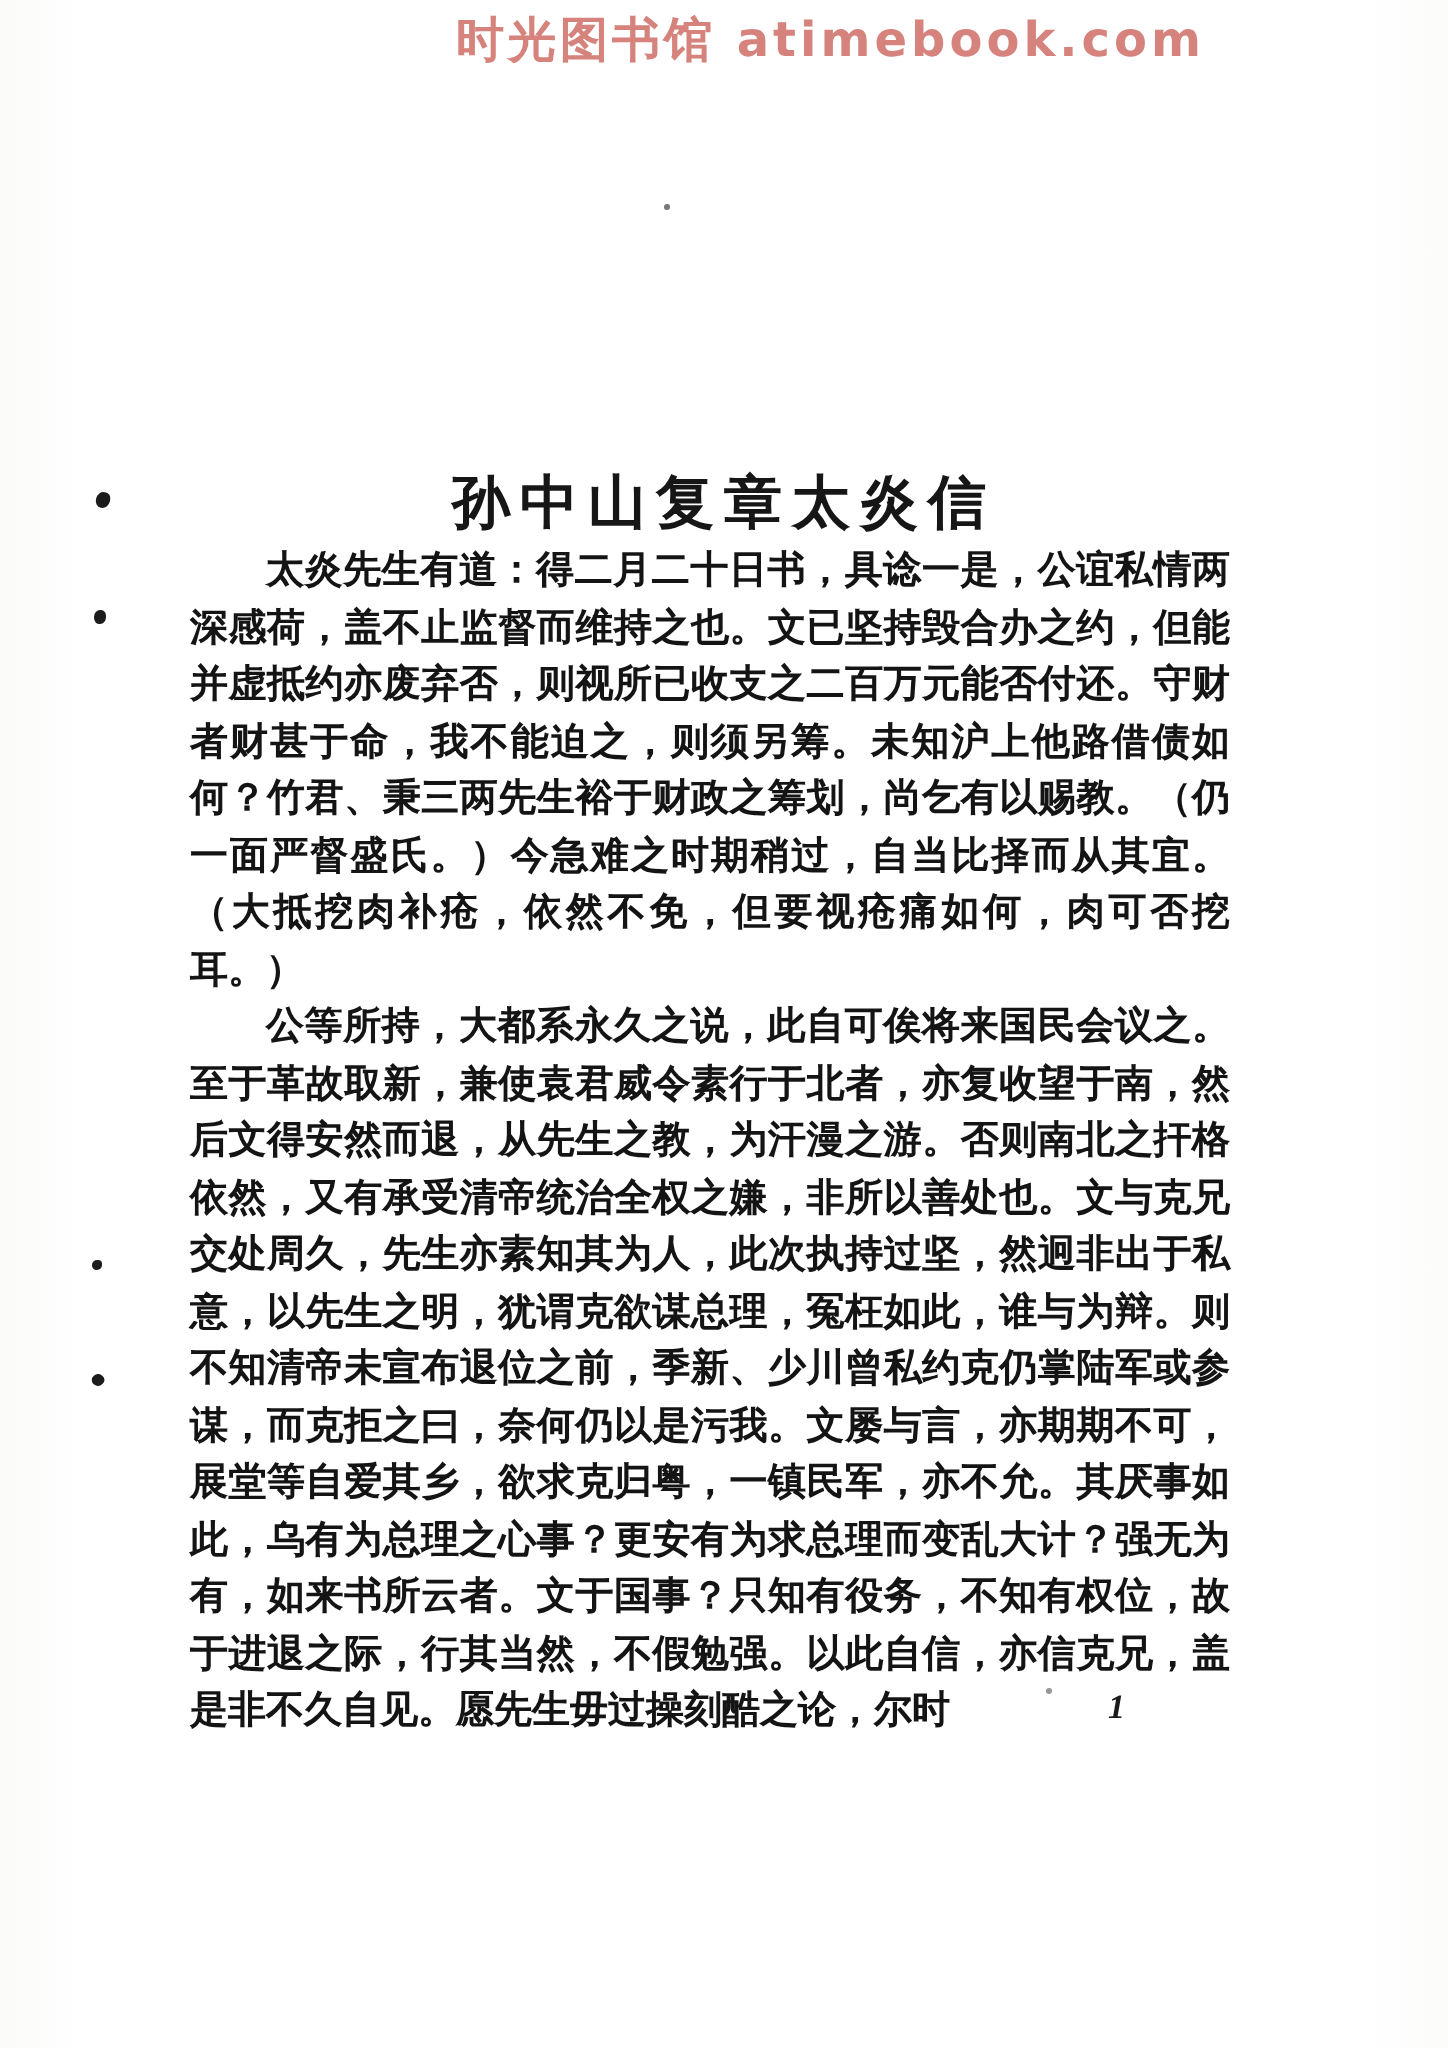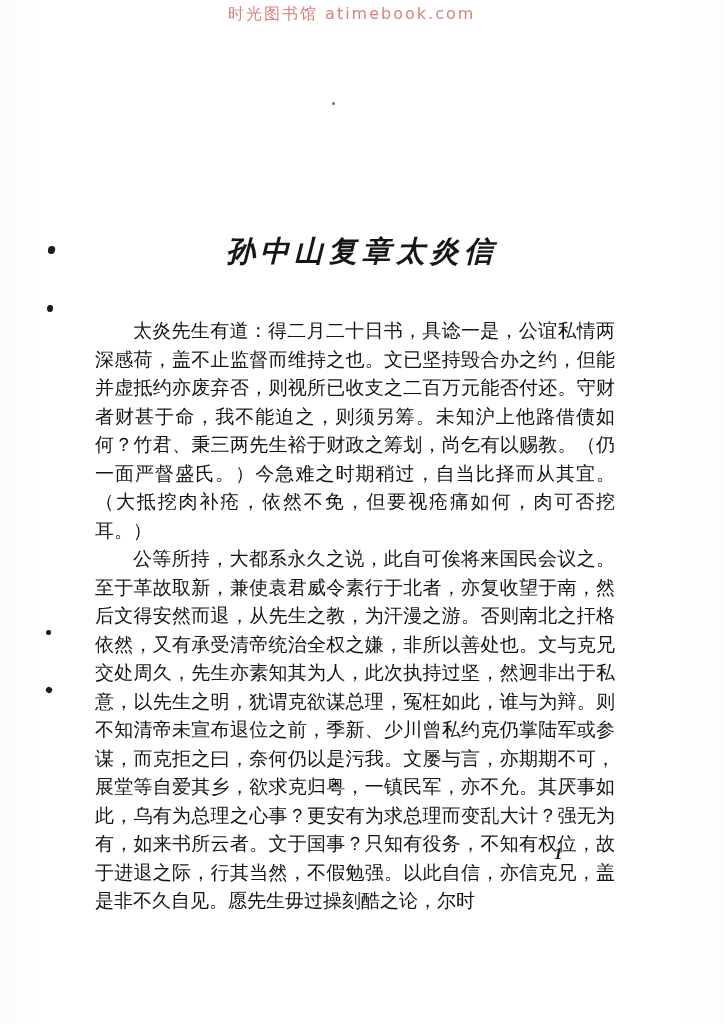--- a/index.html
+++ b/index.html
@@ -16,53 +16,51 @@
   }
   .scan-page {
     position: absolute;
     inset: 0;
     background: linear-gradient(90deg, #fbfbfa 0%, #ffffff 6%, #ffffff 94%, #fcfcfb 100%);
   }
   .watermark {
     position: absolute;
     top: 4px;
     left: 228px;
-    font-size: 16px;
-    font-weight: normal;
+    font-size: 24px;
+    font-weight: bold;
     letter-spacing: 2px;
     font-family: "DejaVu Sans", sans-serif;
     white-space: nowrap;
     user-select: none;
   }
   .doc-title {
     position: absolute;
     top: 213px;
     left: 0;
     width: 724px;
     text-align: center;
     font-size: 29px;
     font-weight: bold;
     letter-spacing: 5px;
     color: #161616;
     font-family: "Liberation Serif", serif;
-    font-style: italic;
   }
   .doc-body {
     position: absolute;
     top: 272px;
     left: 95px;
     width: 520px;
     color: #141414;
     font-size: 19px;
     line-height: 28.5px;
-    font-weight: 400;
+    font-weight: 700;
     text-align: justify;
     text-justify: inter-character;
     font-family: "Liberation Serif", serif;
-    margin-top: 45px;
   }
   .doc-body p {
     margin: 0;
     padding: 0;
     text-indent: 2em;
   }
   .page-number {
     position: absolute;
     top: 844px;
     left: 554px;

